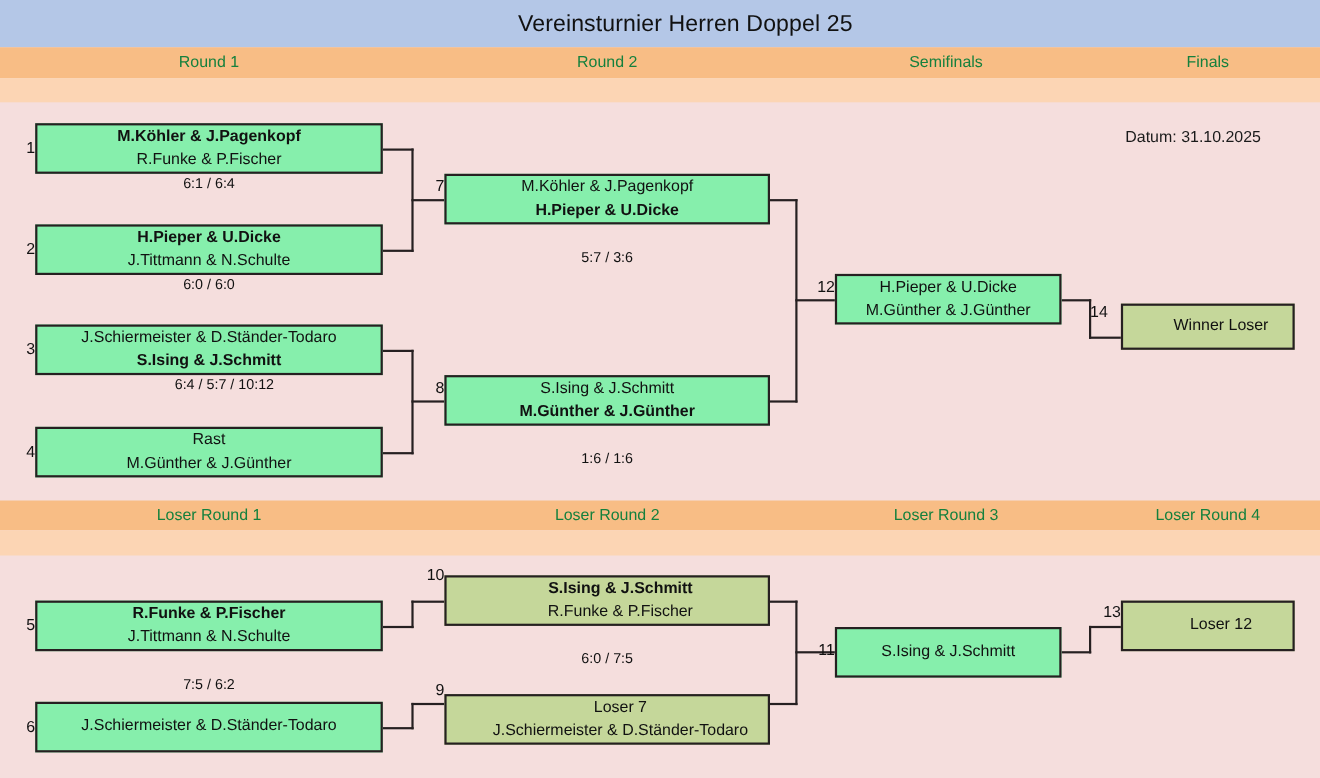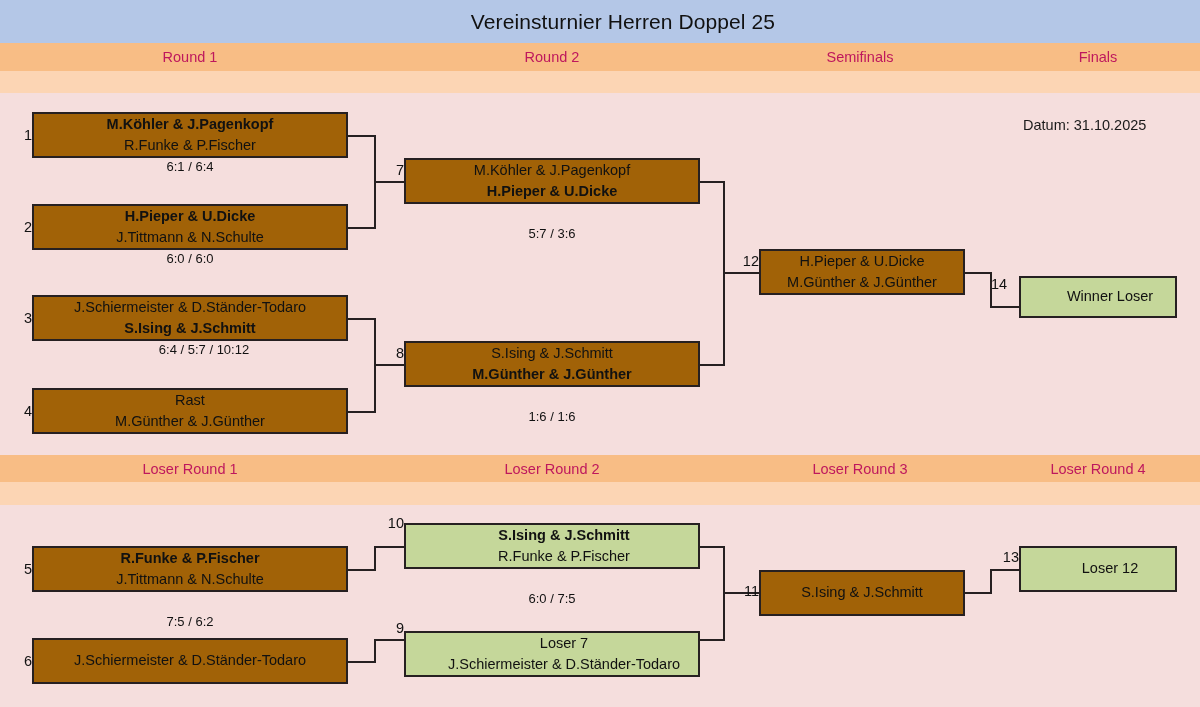--- a/index.html
+++ b/index.html
@@ -45,36 +45,36 @@
     letter-spacing: 0.1px;
     padding-left: 23px;
   }
 
   .round-label {
     position: absolute;
     height: 28px;
     line-height: 28px;
     text-align: center;
     font-size: 14.5px;
-    color: #be185d;
+    color: #15803d;
   }
 
   .datum {
     position: absolute;
     font-size: 14.5px;
     color: #1a1a1a;
     white-space: nowrap;
   }
 
   
   .match {
     position: absolute;
     box-sizing: border-box;
     border: 2px solid #262021;
-    background: #a16207;
+    background: #86efac;
     display: flex;
     flex-direction: column;
     justify-content: center;
     align-items: stretch;
   }
   .match.dark { background: #c5d79a; padding-left: 24px; }
 
   .team {
     text-align: center;
     font-size: 14.5px;

